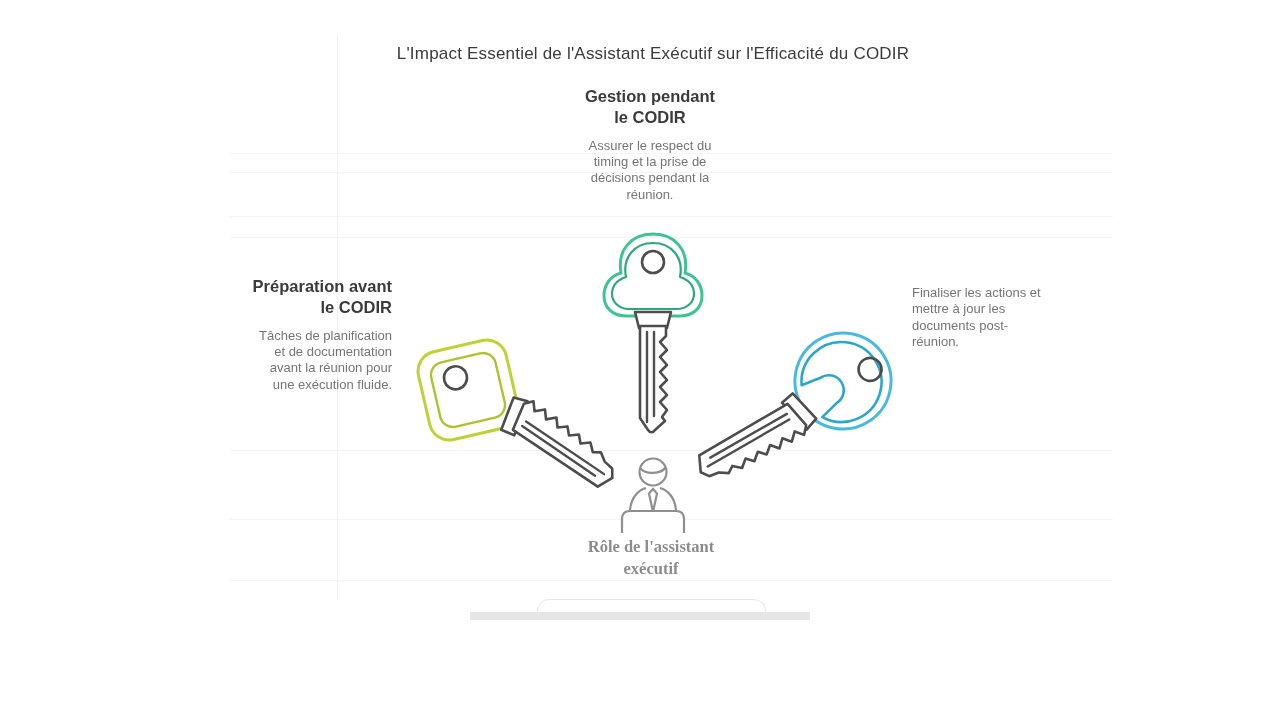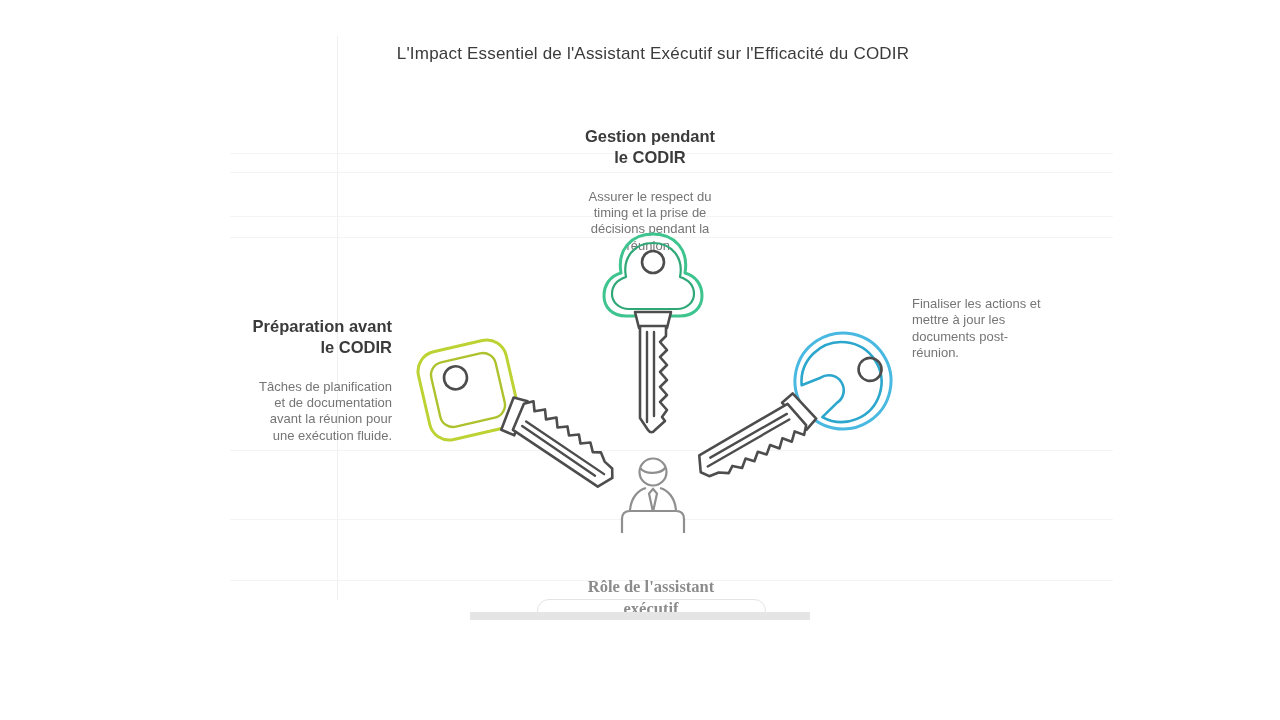--- a/index.html
+++ b/index.html
@@ -5,23 +5,23 @@
   html,body{margin:0;padding:0;background:#fff;}
   body{font-family:"Liberation Sans", sans-serif;}
   #canvas{position:relative;width:1280px;height:620px;background:#fff;overflow:hidden;}
 
   .gridline-h{position:absolute;left:230px;width:883px;height:1px;background:#f4f4f4;}
   .gridline-v{position:absolute;left:337px;top:36px;width:1px;height:564px;background:#f0f0f0;}
 
   .title{position:absolute;left:340px;top:44px;width:626px;text-align:center;
          font-size:17px;color:var(--text-dark);letter-spacing:.2px;}
 
-  .pre{white-space:pre-line;margin-top:40px;}
+  .pre{white-space:pre-line;}
   .node-heading{font-weight:bold;font-size:16.5px;line-height:1.3;color:var(--text-dark);}
-  .node-desc{font-size:13px;line-height:1.25;color:var(--text-body);margin-top:20px;}
+  .node-desc{font-size:13px;line-height:1.25;color:var(--text-body);margin-top:9px;}
 
   .node-top{position:absolute;left:555px;top:86px;width:190px;text-align:center;}
   .node-left{position:absolute;left:232px;top:276px;width:160px;text-align:right;}
   .node-right{position:absolute;left:912px;top:276px;width:170px;text-align:left;}
   .role-label{position:absolute;left:556px;top:536px;width:190px;text-align:center;
               font-weight:bold;font-size:16.5px;line-height:1.32;color:var(--text-muted);font-family:Liberation Serif, serif;}
 
   .key-center{position:absolute;left:594px;top:222px;}
   .key-left{position:absolute;left:411px;top:327px;transform:rotate(31deg);transform-origin:57px 63px;}
   .key-right{position:absolute;left:786px;top:318px;transform:rotate(147deg);transform-origin:57px 63px;}

